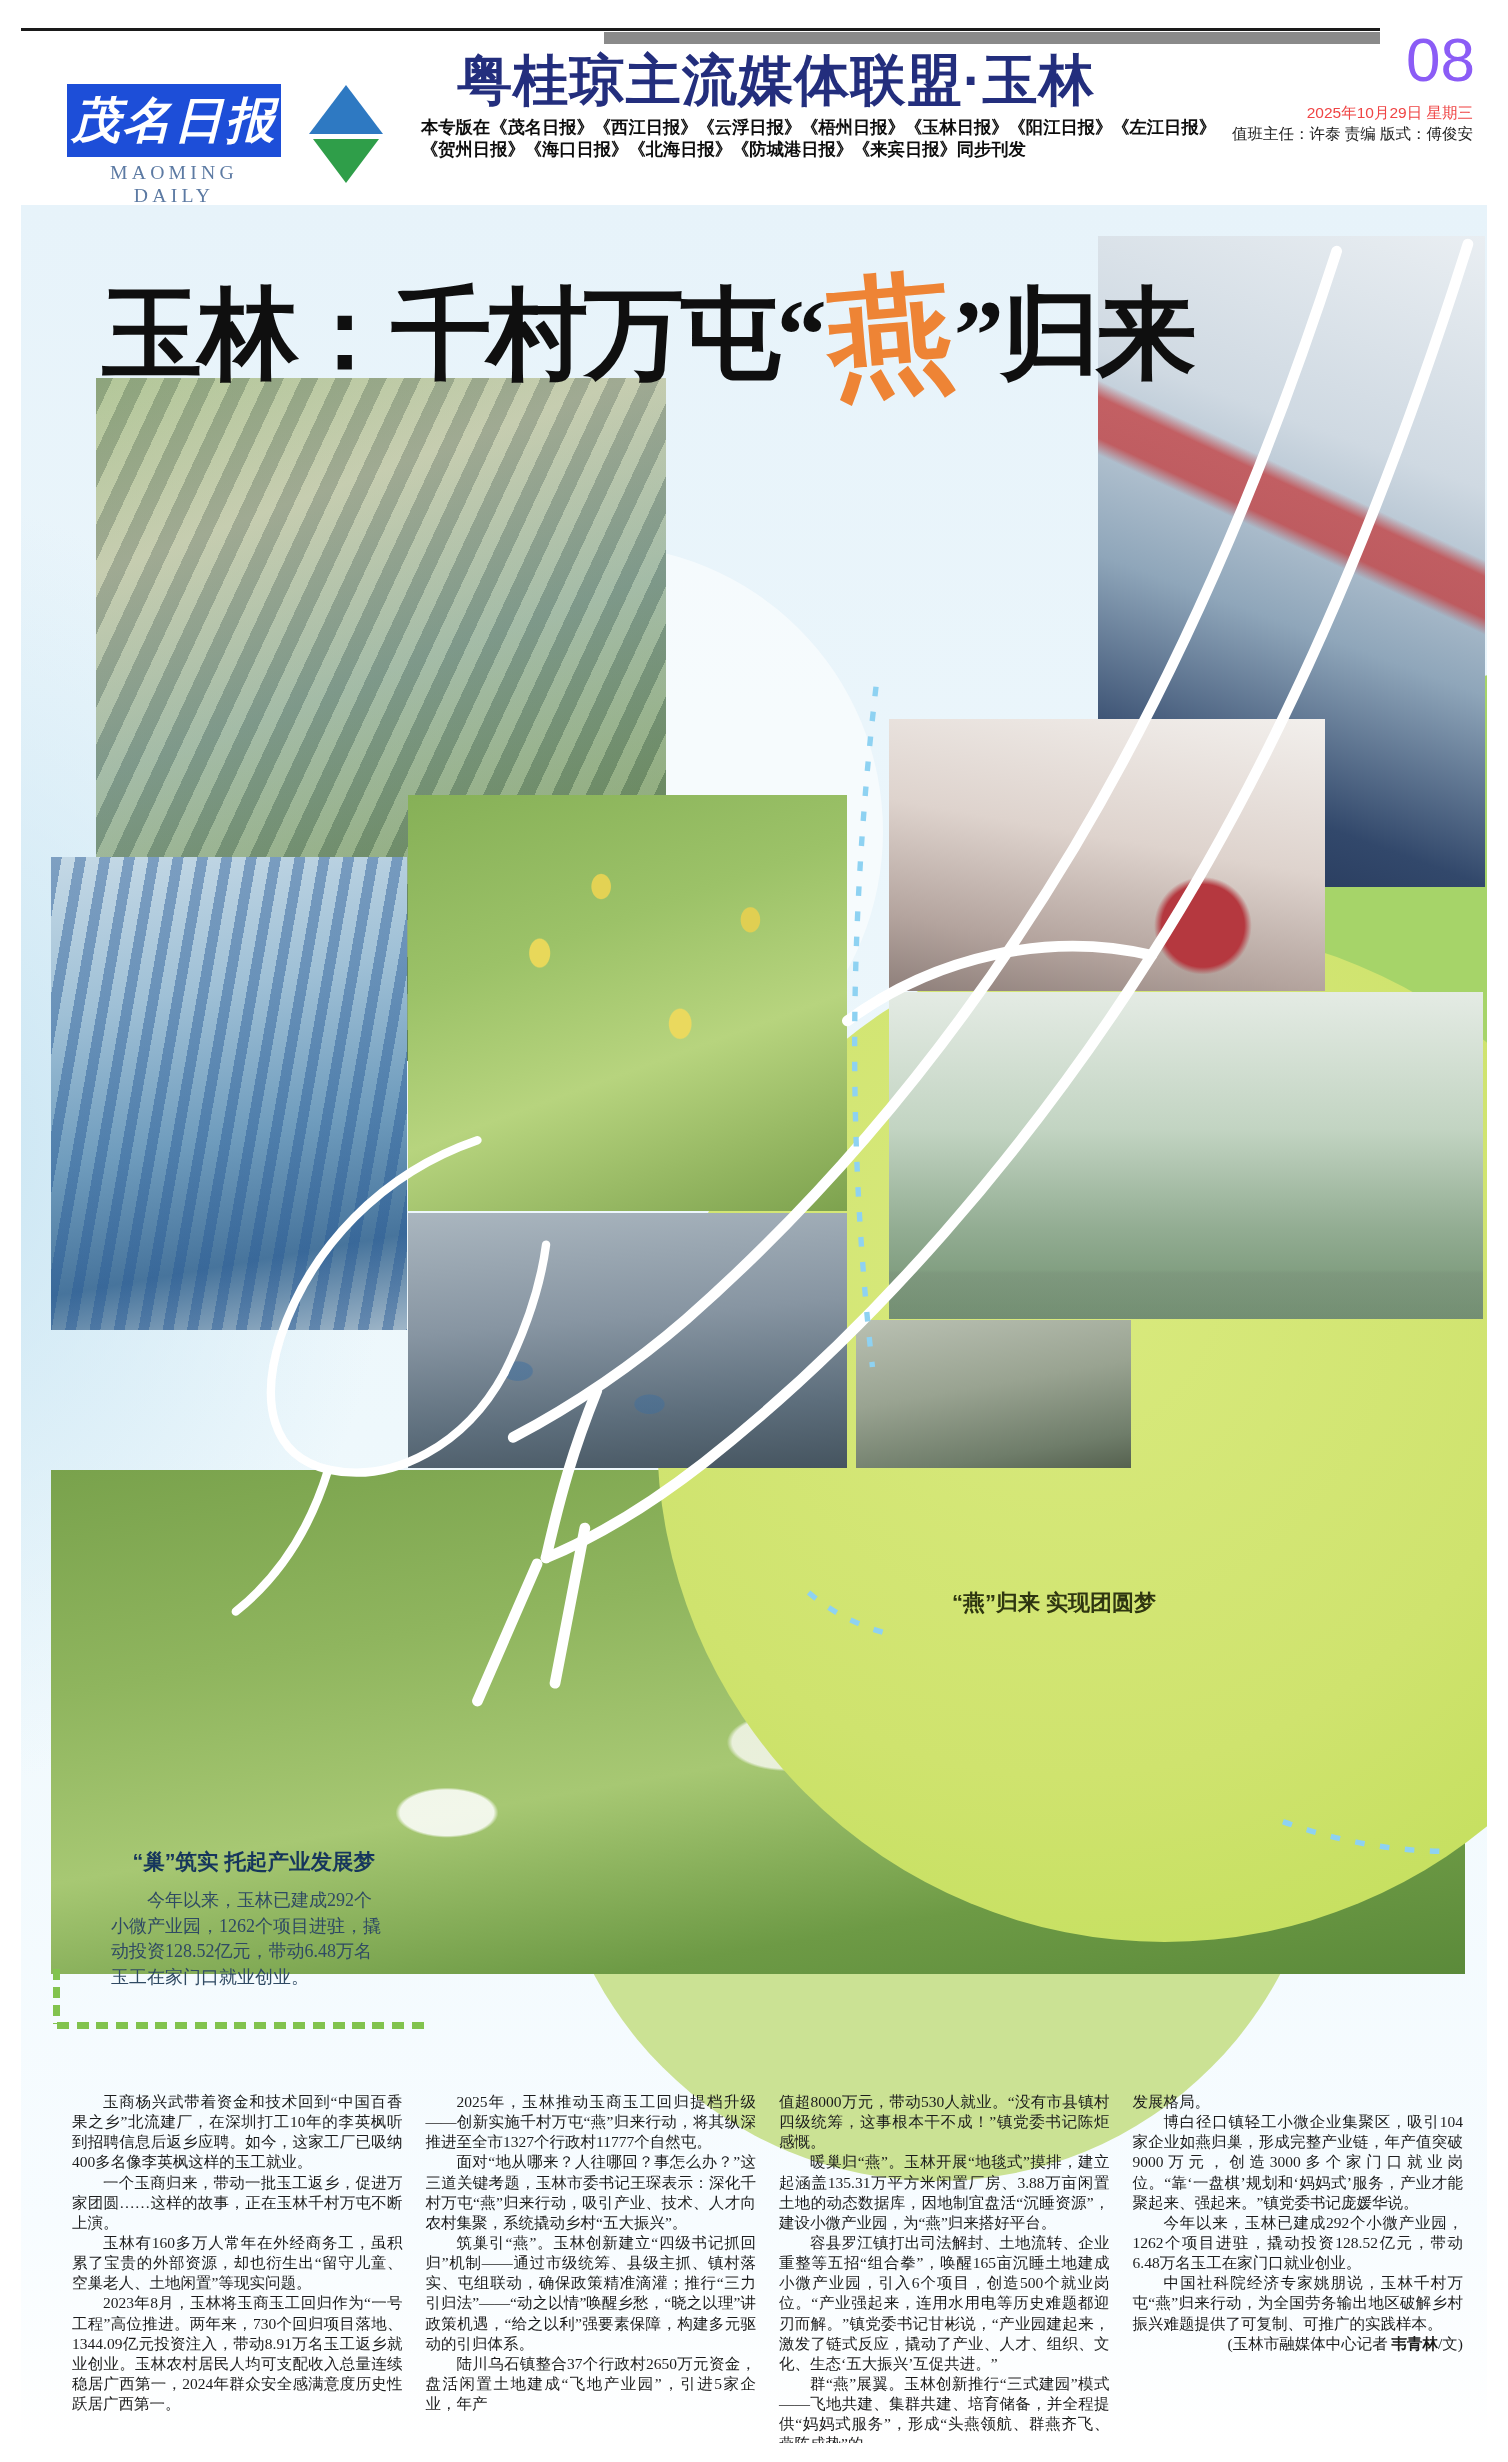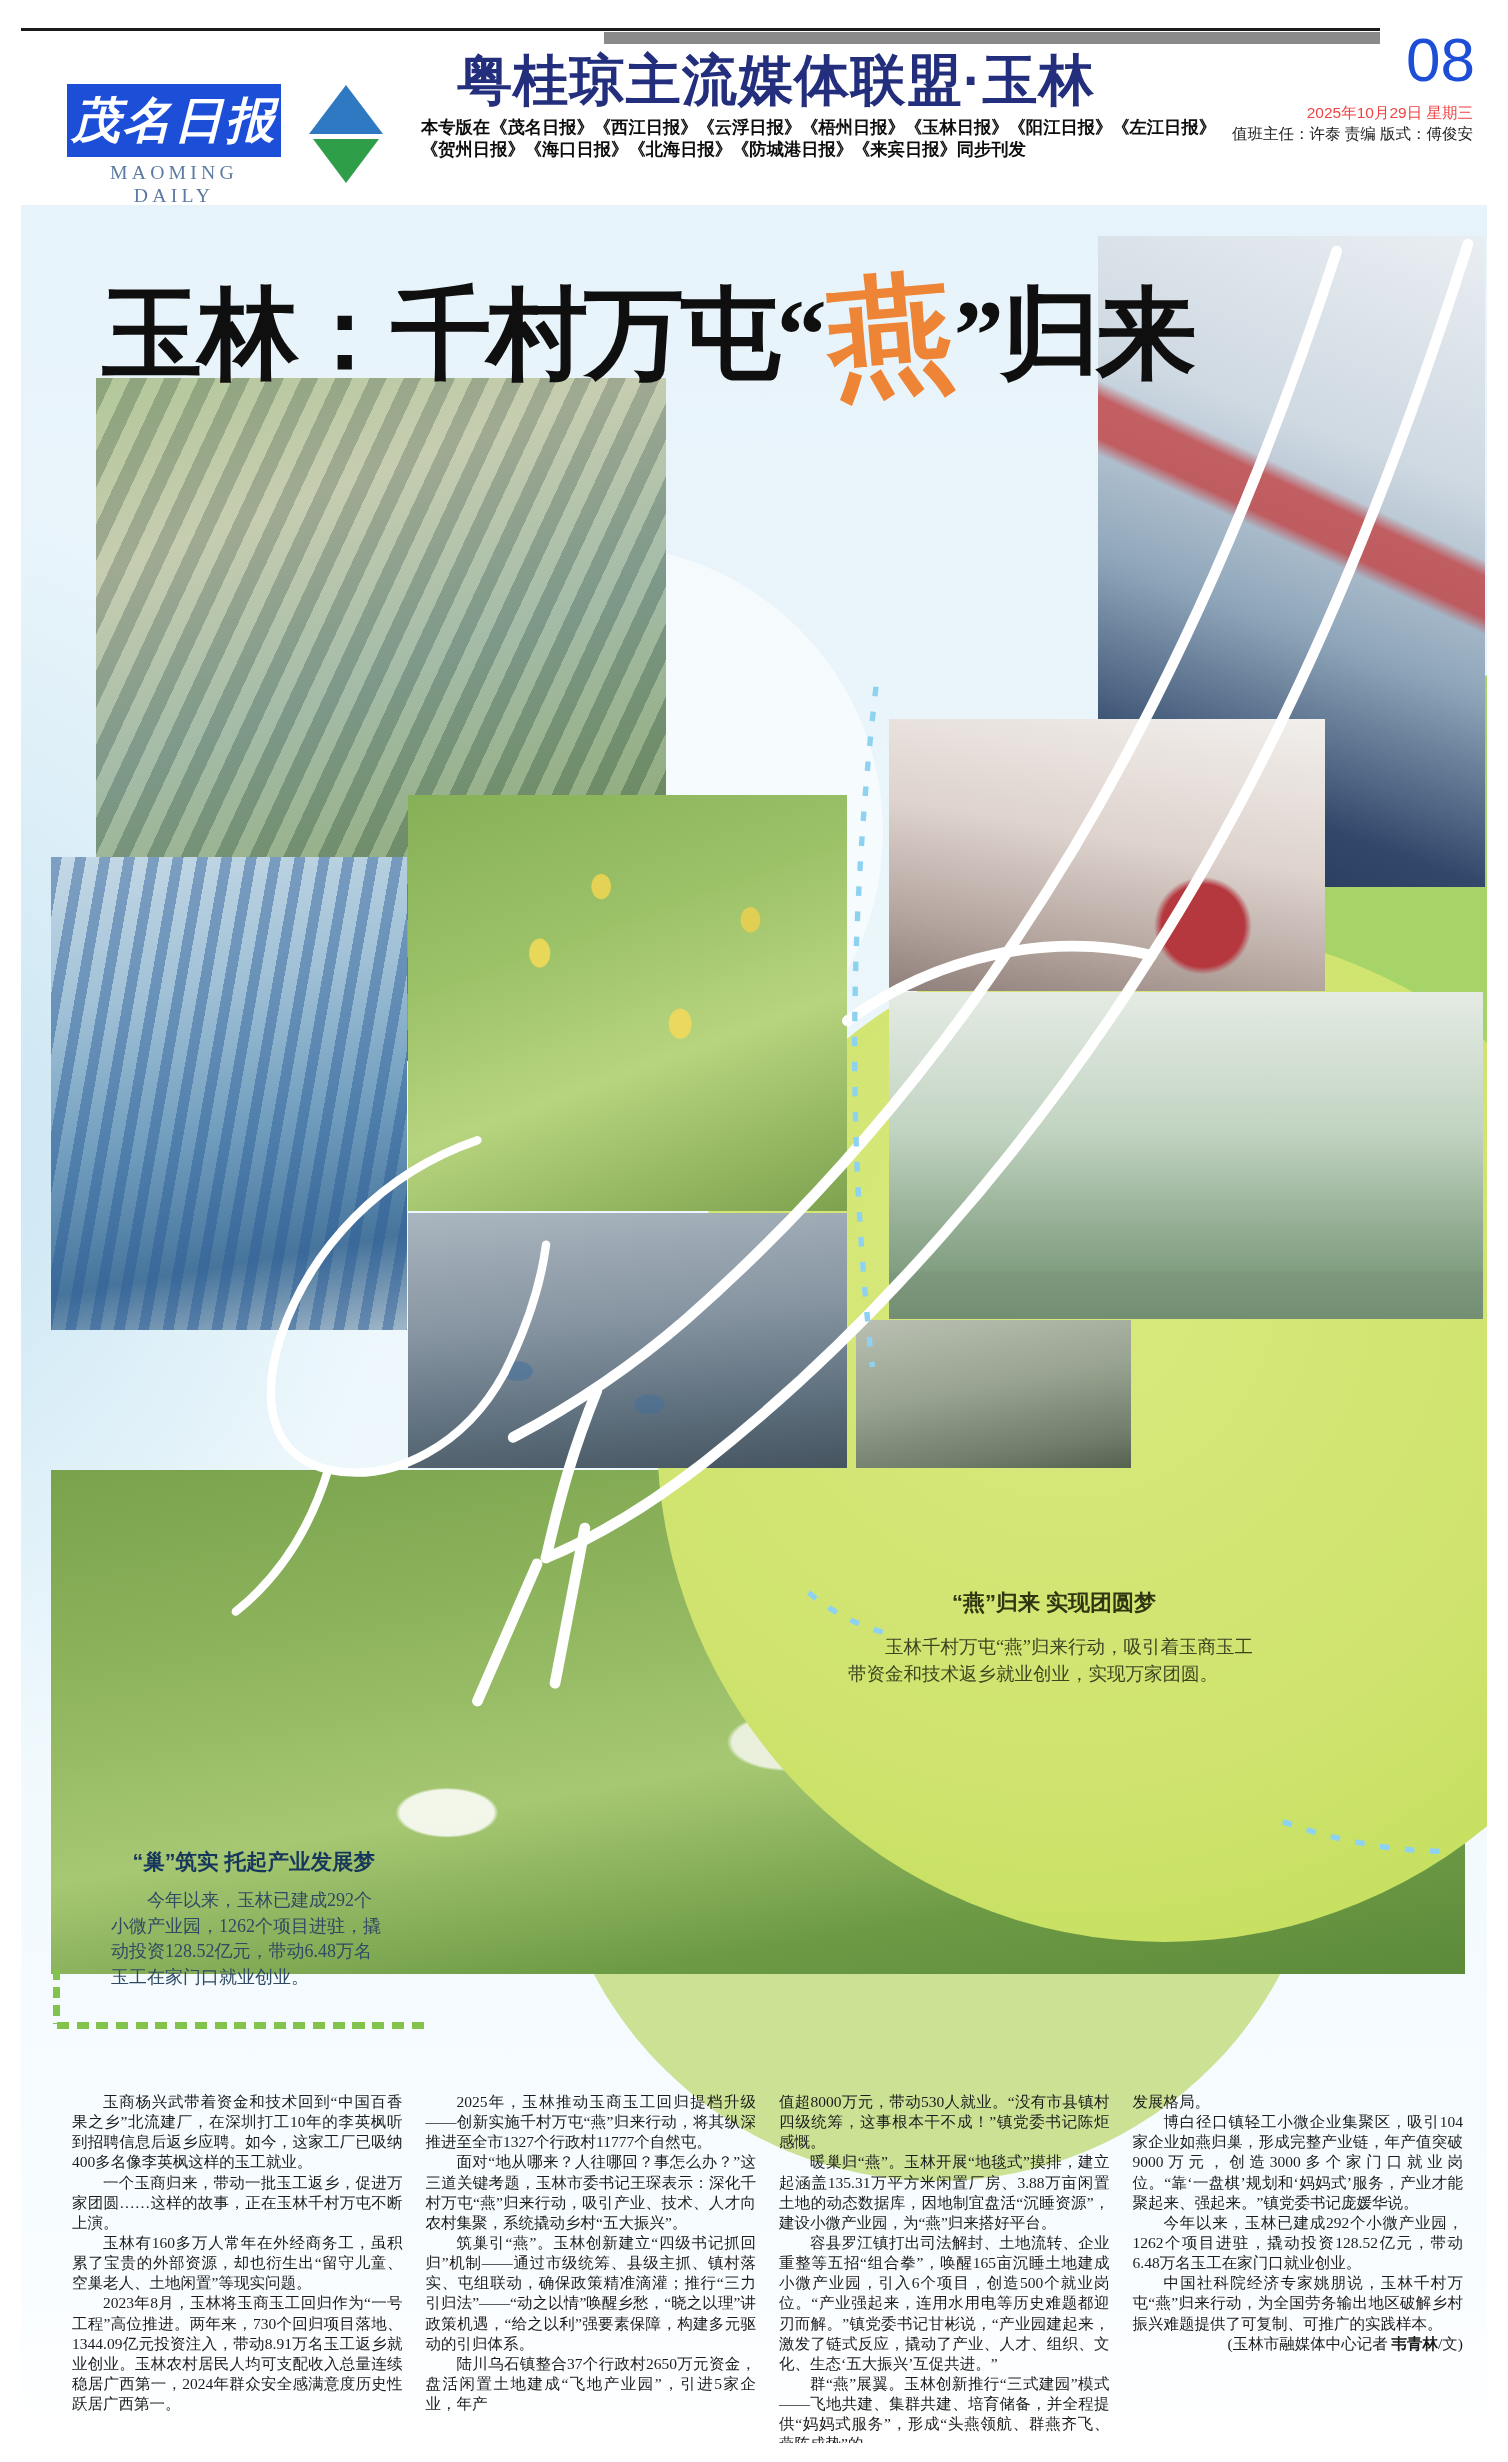--- a/index.html
+++ b/index.html
@@ -17,21 +17,21 @@
   #emblem{left:309px;top:85px;width:74px;height:90px;}
   #emblem .tri-up{position:absolute;left:0;top:0;width:0;height:0;
       border-left:37px solid transparent;border-right:37px solid transparent;border-bottom:49px solid #2e79c2;}
   #emblem .tri-down{position:absolute;left:3.6px;top:54px;width:0;height:0;
       border-left:33px solid transparent;border-right:33px solid transparent;border-top:44px solid #2f9e49;}
   #alliance-title{left:418px;top:44px;width:716px;text-align:center;color:#232e7d;
       font-family:"Liberation Sans","DejaVu Sans",sans-serif;font-weight:900;font-size:55px;
       letter-spacing:1.2px;white-space:nowrap;}
   #edition-note{left:421px;top:117px;width:847px;color:#0d0d0d;font-weight:600;
       font-family:"Liberation Sans","DejaVu Sans",sans-serif;font-size:17.3px;line-height:1.25;}
-  #page-number{right:33px;top:29px;color:#1d4ed8;font-family:"Liberation Sans","DejaVu Sans",sans-serif;
+  #page-number{right:33px;top:29px;color:#8b5cf6;font-family:"Liberation Sans","DejaVu Sans",sans-serif;
       font-size:62px;line-height:1;}
   #date-line{right:35px;top:103px;color:#ef4444;font-size:15.5px;text-align:right;
       font-family:"Liberation Sans","DejaVu Sans",sans-serif;}
   #staff-line{right:35px;top:124px;color:#222;font-size:15.5px;text-align:right;
       font-family:"Liberation Sans","DejaVu Sans",sans-serif;}
   
   #content{left:21px;top:205px;width:1466px;height:2238px;overflow:hidden;
       background:
         radial-gradient(776px 1074px at -6% 42%, #c9e5f3 0%, rgba(201,229,243,0) 60%),
         linear-gradient(180deg,#e7f3fa 0%,#eef8fc 55%,#f7fcff 90%,#ffffff 100%);}
@@ -177,21 +177,20 @@
         <path d="M1320,2325 C1360,2359 1405,2382 1457,2395"></path>
         <path d="M2115,2709 C2205,2742 2300,2759 2397,2759"></path>
       </g>
     </svg>
 
     <div class="abs" id="dash-h"></div>
     <div class="abs" id="dash-v"></div>
 
     <div class="abs" id="caption-swallow">
       <h3>“燕”归来 实现团圆梦</h3>
-      <p>玉林千村万屯“燕”归来行动，吸引着玉商玉工带资金和技术返乡就业创业，实现万家团圆。</p>
     </div>
 
     <div class="abs" id="caption-nest">
       <h3>“巢”筑实 托起产业发展梦</h3>
       <p>今年以来，玉林已建成292个小微产业园，1262个项目进驻，撬动投资128.52亿元，带动6.48万名玉工在家门口就业创业。</p>
     </div>
 
     <div class="abs" id="article">
       <div class="col">
         <p>玉商杨兴武带着资金和技术回到“中国百香果之乡”北流建厂，在深圳打工10年的李英枫听到招聘信息后返乡应聘。如今，这家工厂已吸纳400多名像李英枫这样的玉工就业。</p>

